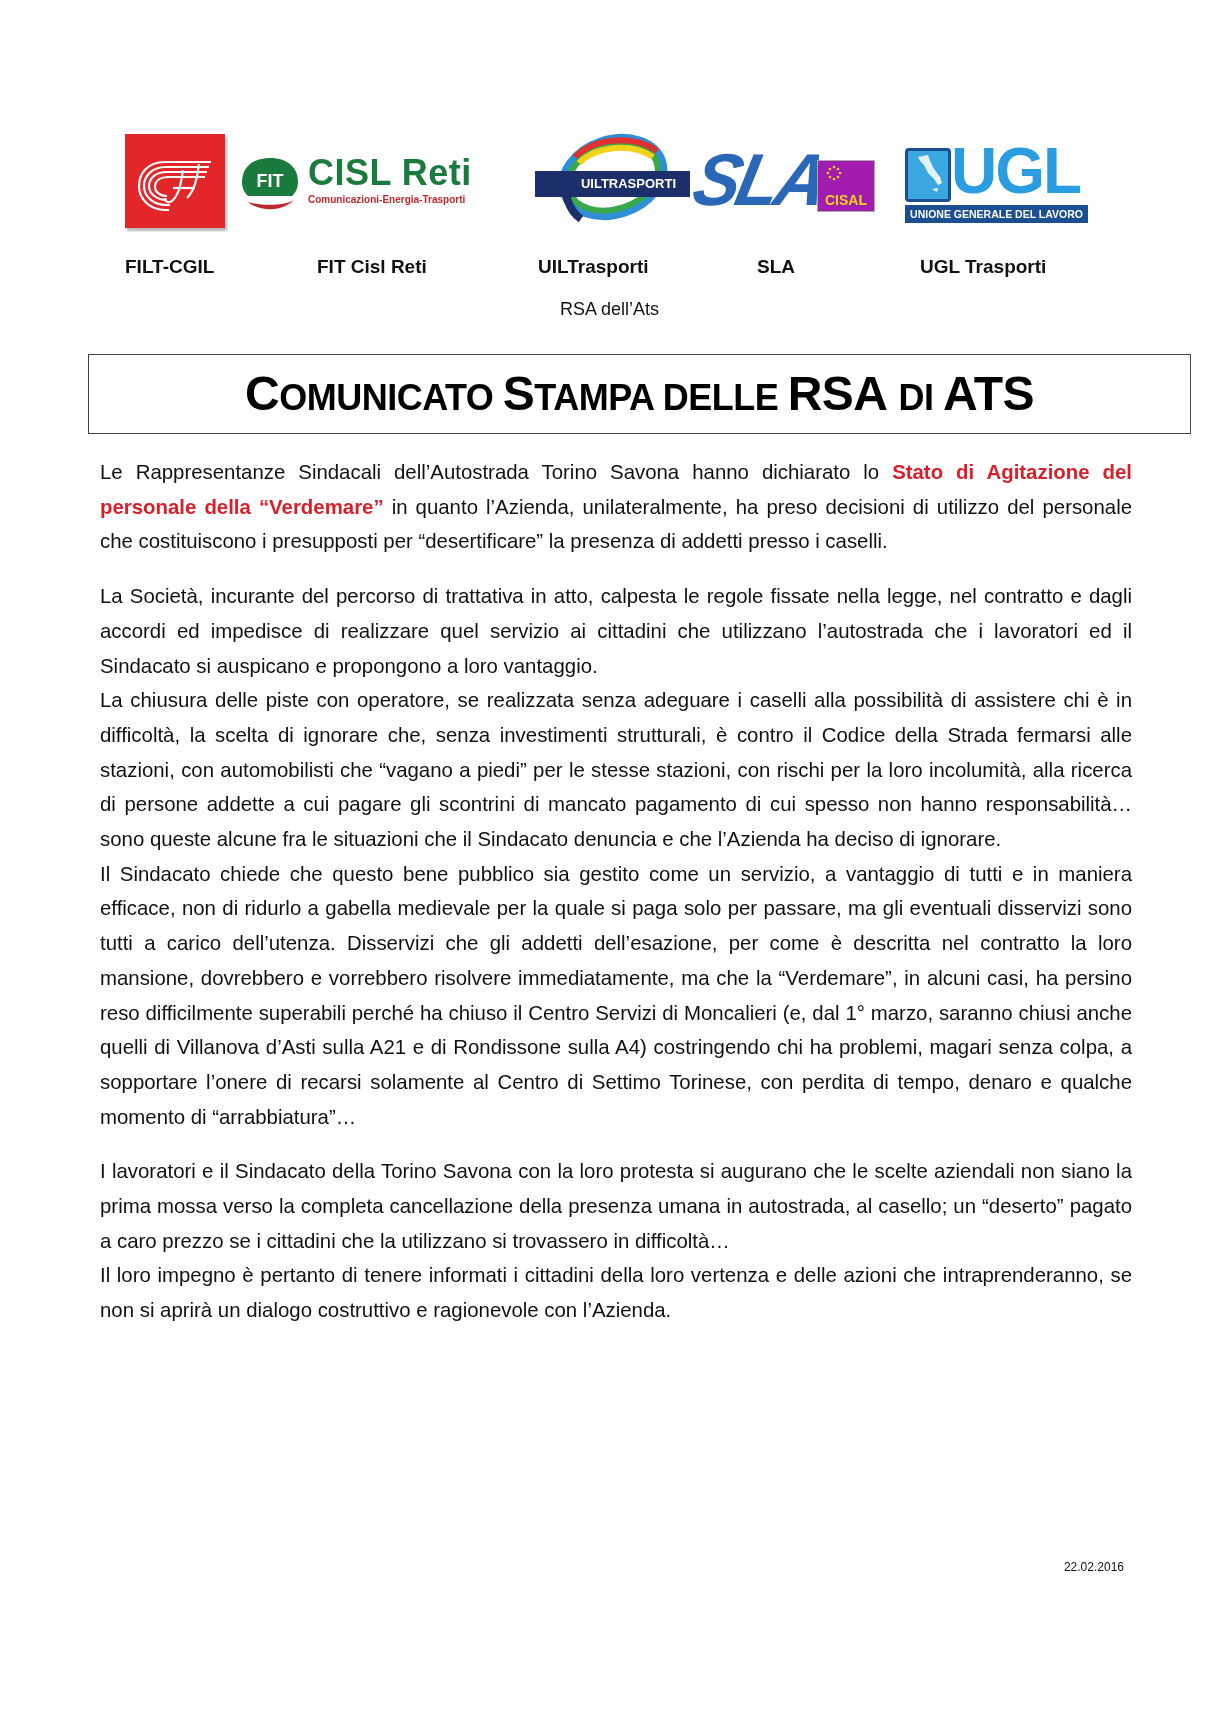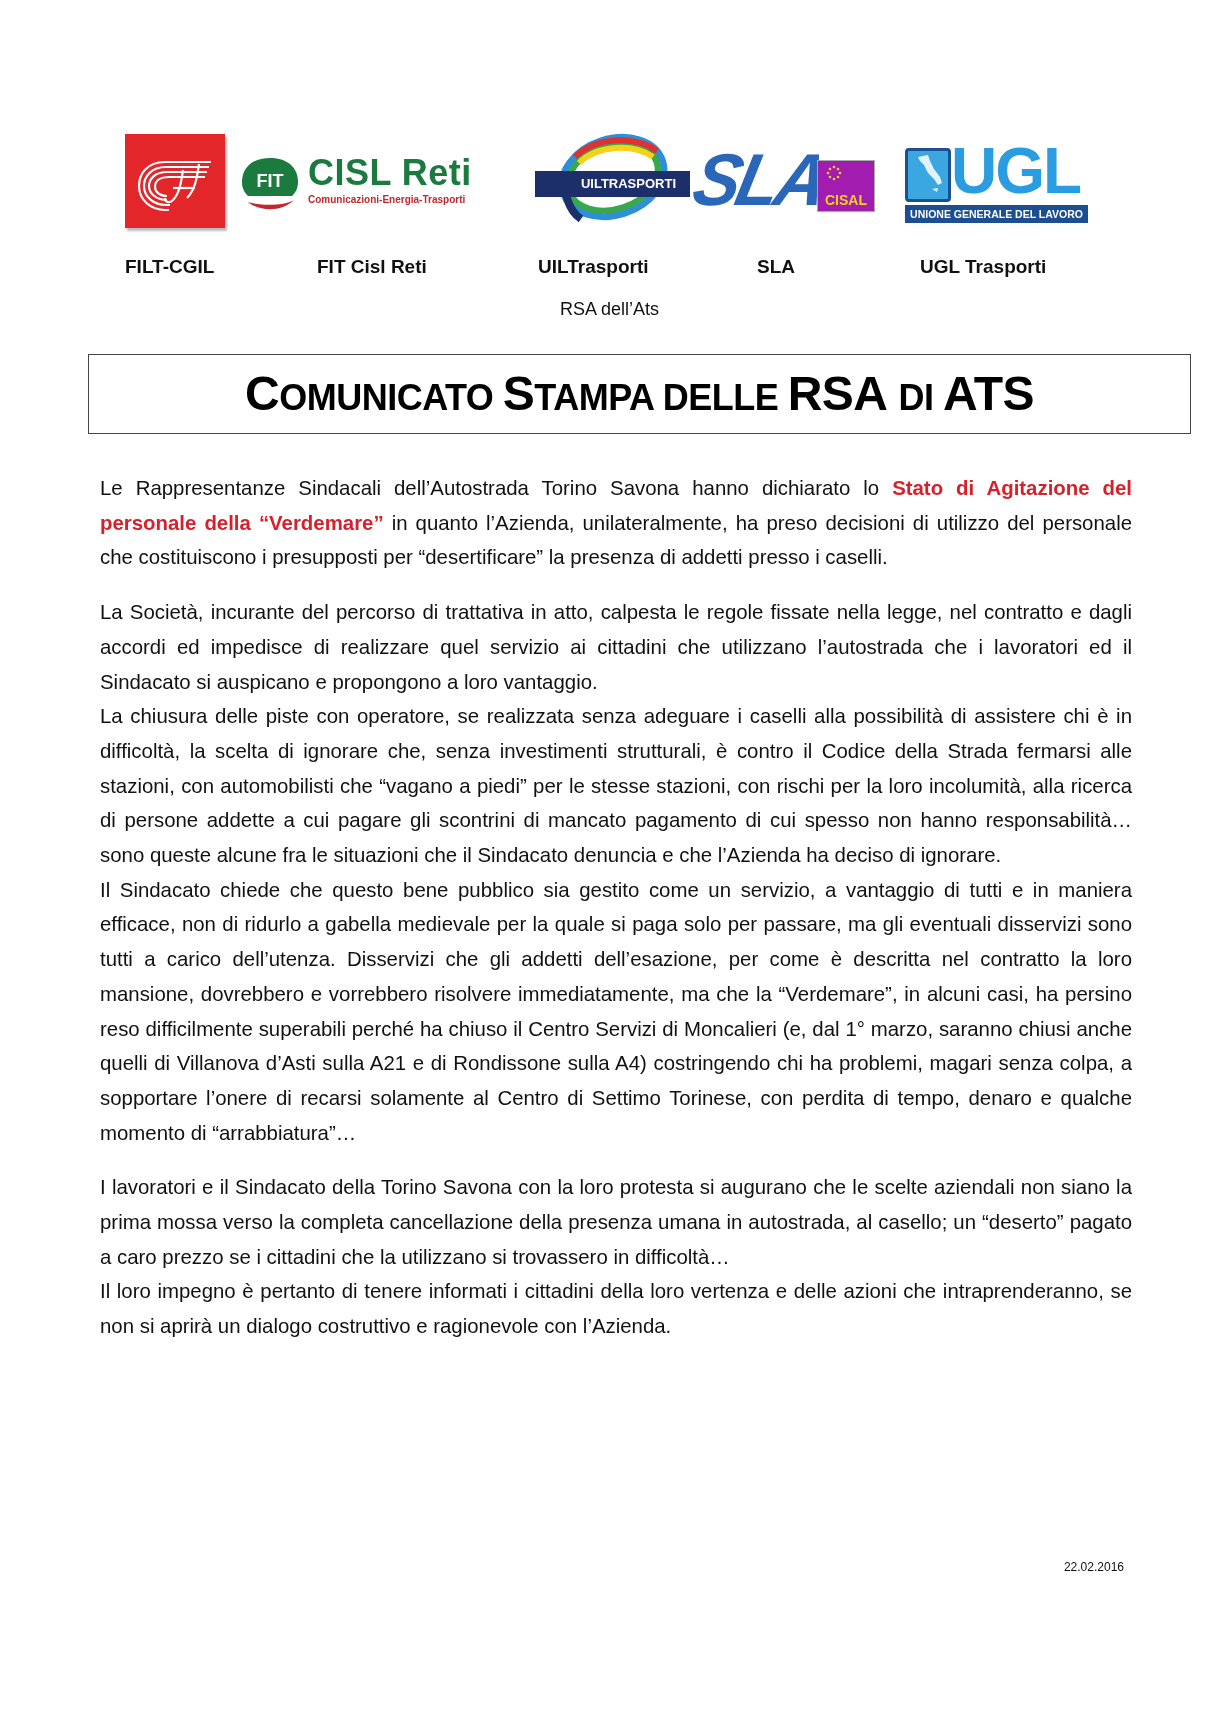--- a/index.html
+++ b/index.html
@@ -27,21 +27,21 @@
     .ugl-text { position: absolute; left: 46px; top: -6px; font-size: 64px; font-weight: bold; color: #2a9de0; letter-spacing: -2px; }
     .ugl-bar { position: absolute; left: 0; top: 65px; width: 183px; height: 18px; background: #1b4f91; color: #fff; font-size: 10.5px; font-weight: bold; line-height: 18px; text-align: center; white-space: nowrap; }
 
     .org-label { position: absolute; top: 256px; font-size: 19px; font-weight: bold; white-space: nowrap; }
     .rsa-label { position: absolute; top: 299px; left: 560px; font-size: 18px; white-space: nowrap; }
 
     .title-box { position: absolute; left: 88px; top: 354px; width: 1103px; height: 80px; border: 1.5px solid #444; box-sizing: border-box; text-align: center; }
     .title { font-weight: bold; font-size: 48px; line-height: 78px; color: #000; letter-spacing: -0.5px; white-space: nowrap; }
     .title .sc { font-size: 36px; }
 
-    .body { position: absolute; left: 100px; width: 1032px; top: 455px; font-size: 20.4px; line-height: 34.7px; text-align: justify; margin-top: 16px; }
+    .body { position: absolute; left: 100px; width: 1032px; top: 455px; font-size: 20.4px; line-height: 34.7px; text-align: justify; }
     .body p { margin: 0; }
     .body p.gap { margin-top: 20px; }
     .red { color: #d8202a; font-weight: bold; }
     .date { position: absolute; right: 100px; top: 1560px; font-size: 12px; }
   </style>
 </head>
 <body>
 
 <div class="logo logo-filt">
   <svg viewBox="0 0 100 94">

